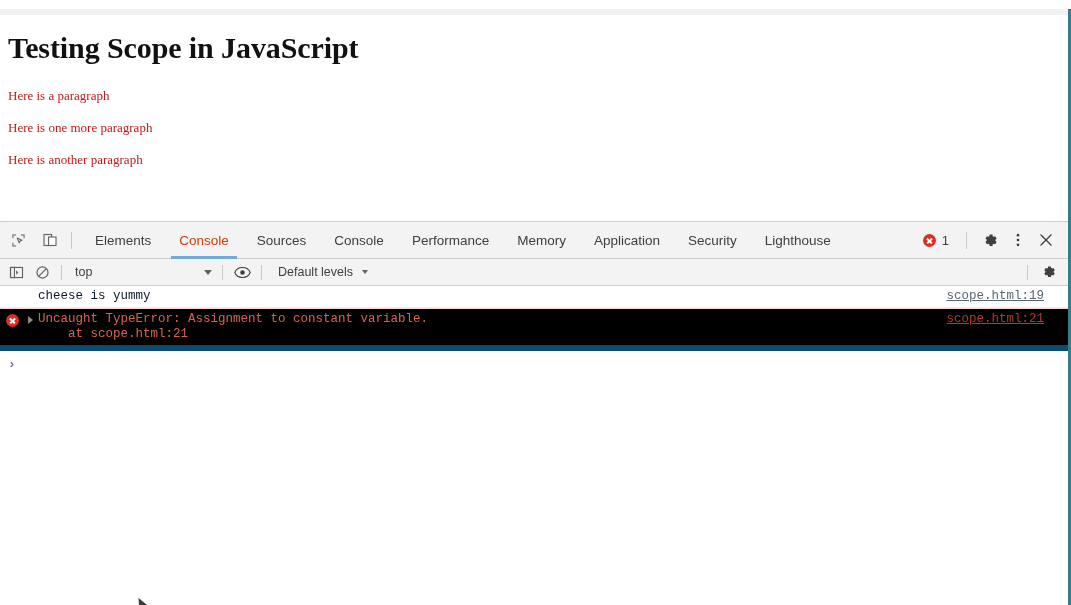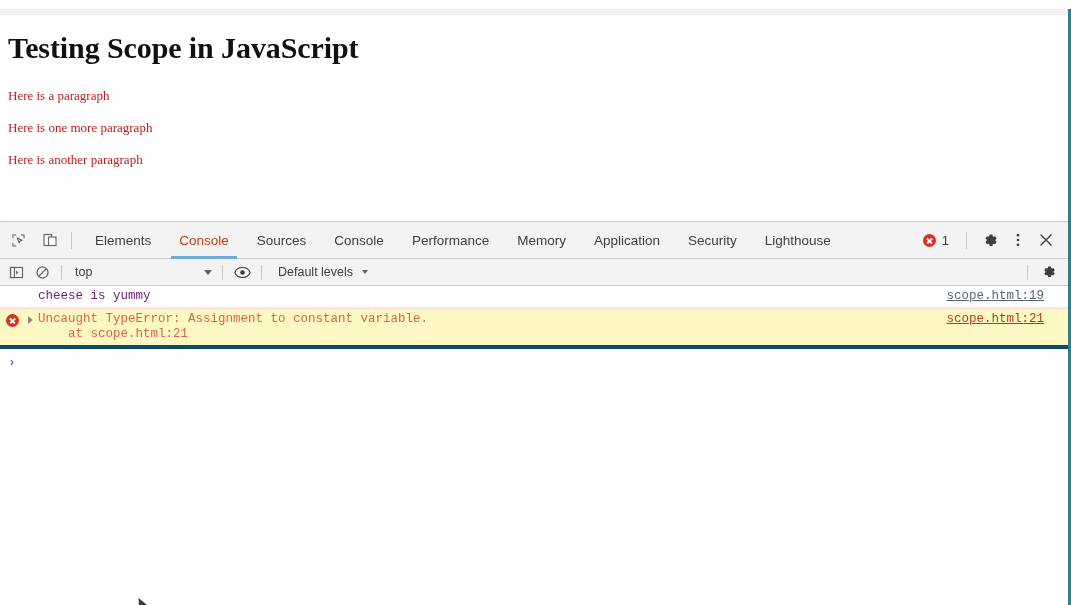--- a/index.html
+++ b/index.html
@@ -262,23 +262,23 @@
     align-items: flex-start;
     border-bottom: 1px solid #f0f0f0;
     padding: 3px 0 3px 0;
     min-height: 16px;
     box-sizing: border-box;
   }
   .console-row.log {
     background: #ffffff;
   }
   .console-row.error {
-    background: #fef9c3;
+    background: #000000;
     border-top: 1px solid #ffd6d6;
-    border-bottom: 4px solid #0c4a6e;
+    border-bottom: 6px solid #0c4a6e;
   }
   .row-gutter {
     width: 24px;
     flex: 0 0 24px;
     display: flex;
     align-items: flex-start;
     justify-content: center;
     padding-top: 2px;
   }
   .row-disclosure {
@@ -292,21 +292,21 @@
   .tri-right {
     width: 0; height: 0;
     border-top: 4px solid transparent;
     border-bottom: 4px solid transparent;
     border-left: 5px solid #8a8a8a;
   }
   .row-text {
     flex: 1 1 auto;
     white-space: pre;
     line-height: 15px;
-    color: #701a75;
+    color: #0f172a;
     padding-left: 2px;
   }
   .row-text.error-text {
     color: #d8644f;
   }
   .row-source {
     flex: 0 0 auto;
     padding-right: 24px;
     line-height: 15px;
     text-decoration: underline;

